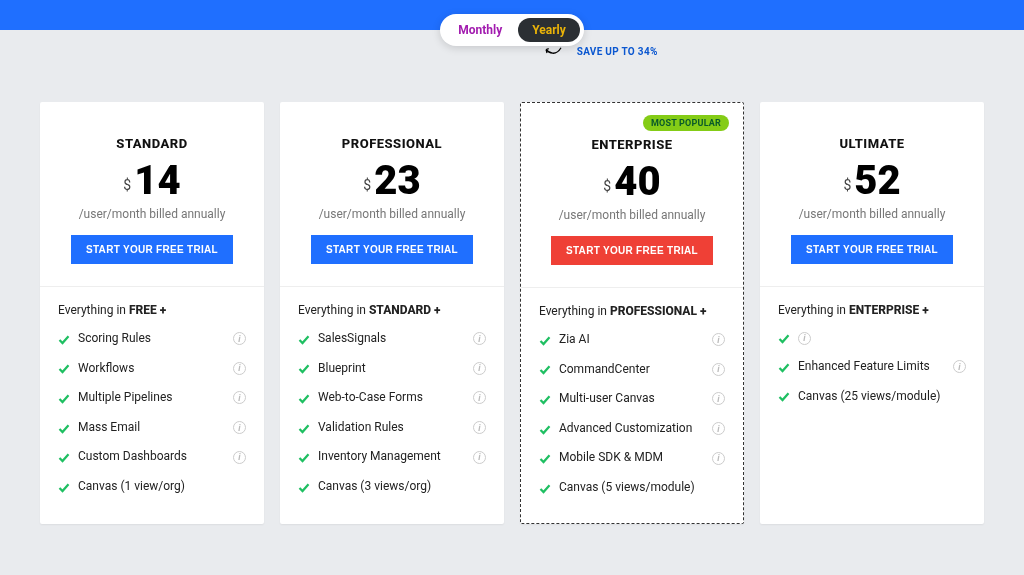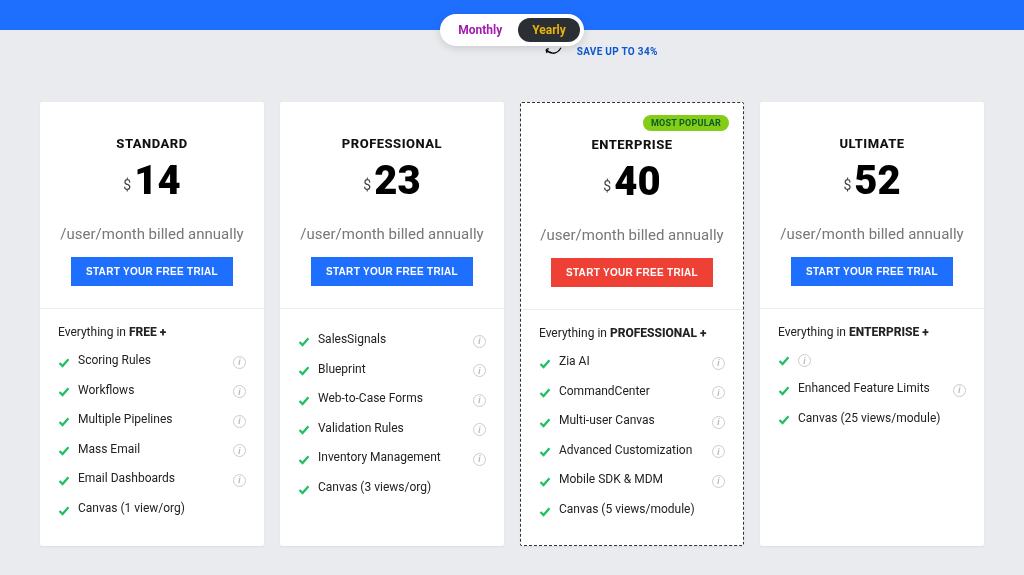--- a/index.html
+++ b/index.html
@@ -109,23 +109,23 @@
     position: relative;
     bottom: 8px;
   }
   .price {
     font-size: 40px;
     font-weight: 900;
     line-height: 1;
     color: #000;
   }
   .price-sub {
-    font-size: 15px;
+    font-size: 12px;
     color: #777;
-    margin-top: 24px;
+    margin-top: 6px;
   }
   .cta {
     display: inline-block;
     margin-top: 14px;
     padding: 9px 15px;
     font-size: 10px;
     font-weight: 700;
     letter-spacing: 0.3px;
     color: #fff;
     border: none;
@@ -137,21 +137,21 @@
     padding: 16px 18px 20px 18px;
   }
   .inherit {
     font-size: 12px;
     color: #222;
     margin-bottom: 7px;
   }
   .inherit b { font-weight: 800; }
   .feat {
     display: flex;
-    align-items: flex-end;
+    align-items: center;
     gap: 8px;
     font-size: 12px;
     color: #222;
     padding: 7px 0;
     position: relative;
   }
   .check {
     width: 12px; height: 12px;
     flex: 0 0 12px;
     margin-top: 2px;
@@ -224,37 +224,38 @@
           <span class="check"><svg viewBox="0 0 16 16">
               <path d="M2 8 L6 12 L14 3"></path>
             </svg></span>
           <span class="feat-text">Mass Email</span>
           <span class="info">i</span>
         </div>
         <div class="feat">
           <span class="check"><svg viewBox="0 0 16 16">
               <path d="M2 8 L6 12 L14 3"></path>
             </svg></span>
-          <span class="feat-text">Email Dashboards</span>
+          <span class="feat-text">Custom Dashboards</span>
           <span class="info">i</span>
         </div>
         <div class="feat">
           <span class="check"><svg viewBox="0 0 16 16">
               <path d="M2 8 L6 12 L14 3"></path>
             </svg></span>
           <span class="feat-text">Canvas (1 view/org)</span>
         </div>
       </div>
     </div>
     <div class="card">
       <div class="card-head"><div class="plan-name">PROFESSIONAL</div><div class="price-row">
           <span class="currency">$</span>
           <span class="price">23</span>
         </div><div class="price-sub">/user/month billed annually</div><button class="cta blue">START YOUR FREE TRIAL</button></div>
       <div class="card-body">
+        <div class="inherit"><span>Everything in </span><b>STANDARD</b><b> +</b></div>
         <div class="feat">
           <span class="check"><svg viewBox="0 0 16 16">
               <path d="M2 8 L6 12 L14 3"></path>
             </svg></span>
           <span class="feat-text">SalesSignals</span>
           <span class="info">i</span>
         </div>
         <div class="feat">
           <span class="check"><svg viewBox="0 0 16 16">
               <path d="M2 8 L6 12 L14 3"></path>

